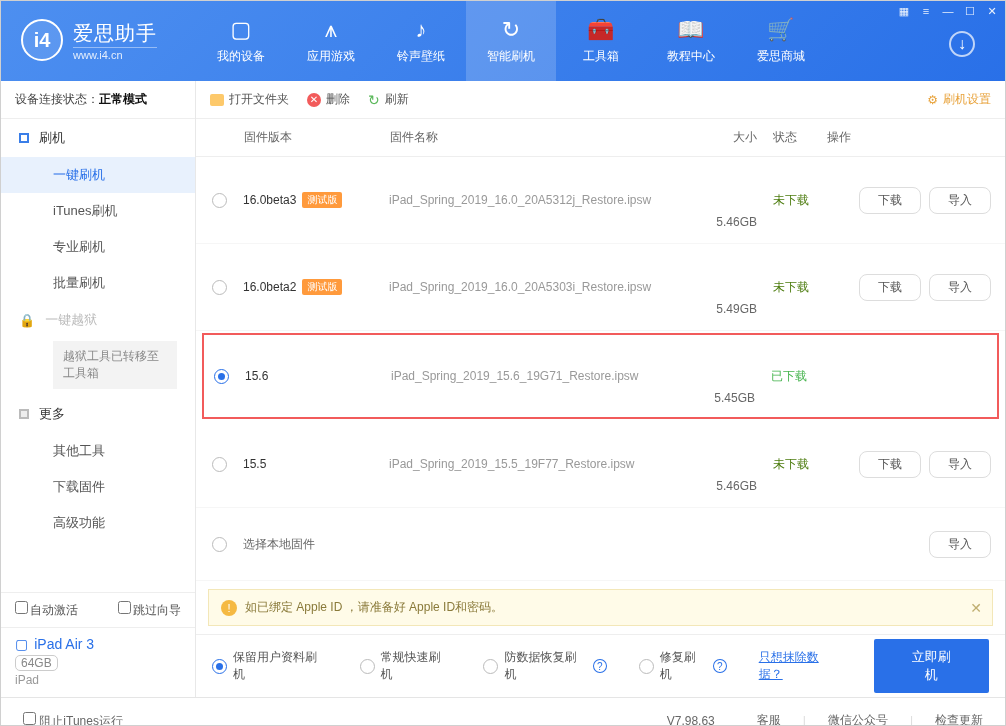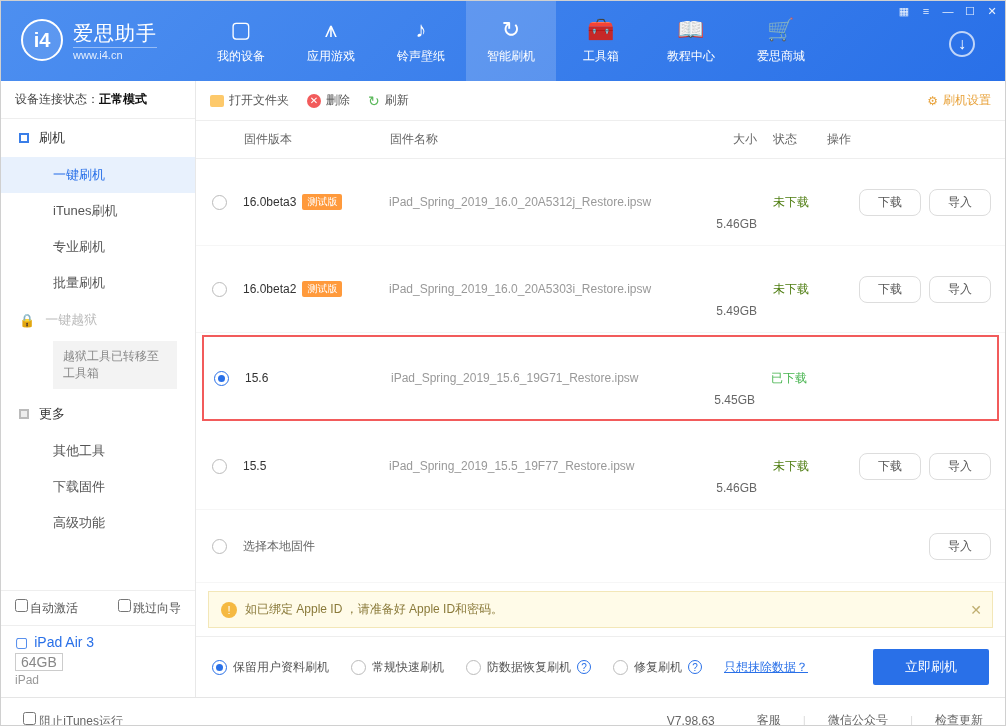--- a/index.html
+++ b/index.html
@@ -31,21 +31,21 @@
 .side-group .lock-ico { color: #ccc; font-size: 13px; }
 .side-sub { padding: 9px 18px 9px 52px; font-size: 13px; color: #555; cursor: pointer; }
 .side-sub.active { background: #e8f1fd; color: #2970e8; }
 .side-sub.boxed { background: #f3f3f3; color: #888; margin: 2px 18px 6px 52px; padding: 7px 10px; font-size: 12px; line-height: 1.4; }
 
 .sidebar-bottom { border-top: 1px solid #eee; }
 .activate-row { padding: 8px 14px; display: flex; align-items: center; gap: 8px; font-size: 12px; color: #555; }
 .activate-row input { margin-right: 2px; }
 .device-block { padding: 8px 14px 10px; border-top: 1px solid #eee; }
 .device-name { color: #2970e8; font-size: 14px; font-weight: 500; display: flex; align-items: center; gap: 6px; }
-.device-badge { display: inline-block; border: 1px solid #ccc; font-size: 14px; color: #888; padding: 0 5px; border-radius: 0; margin-top: 3px; }
+.device-badge { display: inline-block; border: 1px solid #ccc; font-size: 12px; color: #888; padding: 0 5px; border-radius: 5px; margin-top: 3px; }
 .device-type { font-size: 12px; color: #999; margin-top: 2px; }
 
 .content { flex: 1; display: flex; flex-direction: column; }
 .toolbar { height: 48px; border-bottom: 1px solid #eee; display: flex; align-items: center; padding: 0 14px; gap: 18px; font-size: 12px; }
 .toolbar .t-btn { display: flex; align-items: center; gap: 5px; cursor: pointer; color: #555; }
 .folder-ico { width: 14px; height: 12px; background: #fdc96b; border-radius: 2px; display: inline-block; }
 .del-ico { width: 14px; height: 14px; background: #f25b5b; border-radius: 50%; display: inline-flex; align-items: center; justify-content: center; color: #fff; font-size: 10px; }
 .ref-ico { color: #5ab85a; font-size: 14px; }
 .settings-btn { margin-left: auto; color: #e8a23a; display: flex; align-items: center; gap: 5px; cursor: pointer; }
 
@@ -69,21 +69,21 @@
 .row .status { width: 70px; padding-left: 16px; }
 .st-not { color: #4d7c0f; }
 .st-done { color: #46b44e; }
 .row .ops { width: 164px; display: flex; gap: 8px; justify-content: flex-end; }
 .btn { border: 1px solid #ddd; background: #fff; padding: 4px 18px; font-size: 12px; color: #555; cursor: pointer; border-radius: 8px; }
 
 .notice-bar { background: #fffbe8; border: 1px solid #f3e7b8; margin: 8px 12px; padding: 9px 12px; font-size: 12px; color: #8a7a3a; display: flex; align-items: center; gap: 8px; position: relative; }
 .notice-ico { width: 16px; height: 16px; background: #f5b942; border-radius: 50%; display: inline-flex; align-items: center; justify-content: center; color: #fff; font-size: 11px; }
 .notice-close { position: absolute; right: 10px; color: #bfae70; cursor: pointer; font-size: 14px; }
 
-.flash-options { display: flex; align-items: center; padding: 12px 16px; gap: 22px; font-size: 12px; color: #555; border-top: 1px solid #eee; }
+.flash-options { display: flex; align-items: center; padding: 4px 16px; gap: 32px; font-size: 12px; color: #555; border-top: 1px solid #eee; }
 .opt { display: flex; align-items: center; gap: 6px; cursor: pointer; }
 .opt .radio { margin-right: 0; }
 .help-ico { width: 14px; height: 14px; border: 1px solid #2970e8; border-radius: 50%; color: #2970e8; display: inline-flex; align-items: center; justify-content: center; font-size: 10px; cursor: pointer; }
 .erase-link { color: #2970e8; text-decoration: underline; cursor: pointer; }
 .flash-btn { margin-left: auto; background: #2970e8; color: #fff; border: none; padding: 9px 32px; font-size: 13px; cursor: pointer; border-radius: 2px; }
 
 .statusbar { height: 46px; border-top: 1px solid #e5e5e5; display: flex; align-items: center; padding: 0 22px; font-size: 12px; color: #666; gap: 22px; }
 .statusbar .ver { margin-left: auto; margin-right: 20px; }
 .statusbar .divider { color: #ddd; }
 .spacer-flex { flex: 1; }

